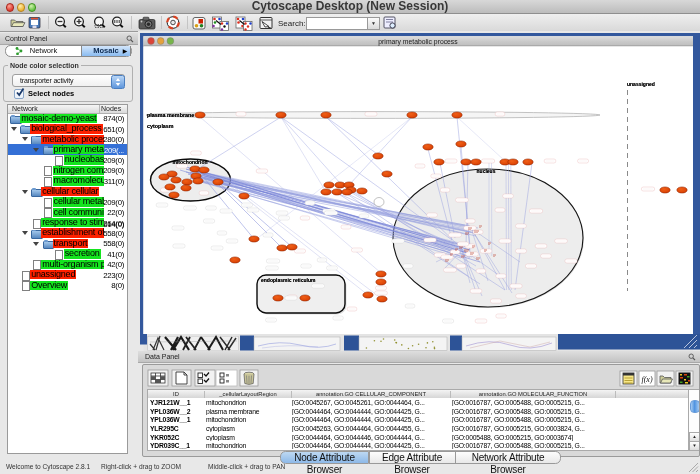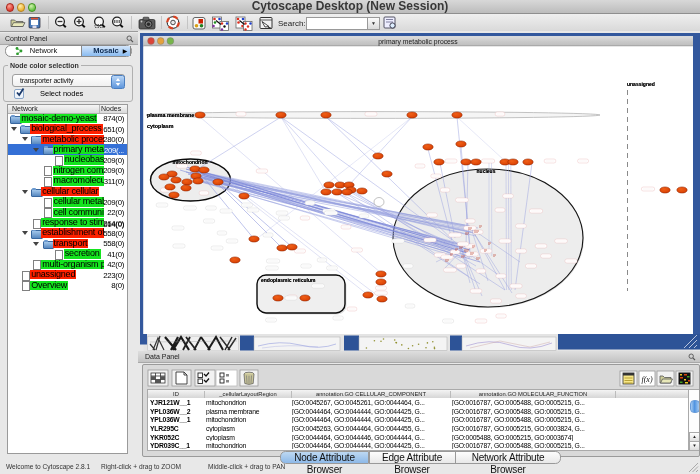--- a/index.html
+++ b/index.html
@@ -595,21 +595,21 @@
       <span class="abs" style="right:-0.5px;top:-0.5px;width:12px;height:12px;background:linear-gradient(#b9d6f6,#5e96dc);border-radius:2.5px;border:0.5px solid #4a7ec0;"><svg width="12" height="12" viewBox="0 0 12 12">
           <path d="M6 2 L8.2 5 L3.8 5 Z" fill="#fff"></path>
           <path d="M6 10 L8.2 7 L3.8 7 Z" fill="#fff"></path>
         </svg></span>
     </div>
     <div class="abs" style="left:10px;top:23px;width:8px;height:8px;background:linear-gradient(#fdfdfd,#e8f0fa);border:1px solid #8aa6c8;border-radius:2px;">
       <svg class="abs" style="left:0px;top:-3px" width="11" height="11" viewBox="0 0 11 11">
         <path d="M2 5.5 L4.2 8 L8.5 1.5" stroke="#1a3a6b" stroke-width="1.8" fill="none"></path>
       </svg>
     </div>
-    <div class="abs" style="left:36px;top:23px;font-size:7.5px;color:#000;">Select nodes</div>
+    <div class="abs" style="left:24px;top:23px;font-size:7.5px;color:#000;font-weight:bold;">Select nodes</div>
   </div>
   <div class="abs" id="tree">
     <div id="tree-hdr">
       <div class="abs" style="left:4px;top:0.6px;font-size:7px;color:#222;">Network</div>
       <div class="abs" style="left:93px;top:0.6px;font-size:7px;color:#222;">Nodes</div>
       <div class="abs" style="left:91px;top:0;width:1px;height:8.6px;background:#b8b8b8;"></div>
     </div>
     <div class="trow" style="top:8.40px;">
       <div class="fold" style="left:2.2px;"></div>
       <div class="lab g" style="left:12.2px;max-width:82px;">mosaic-demo-yeast</div>

